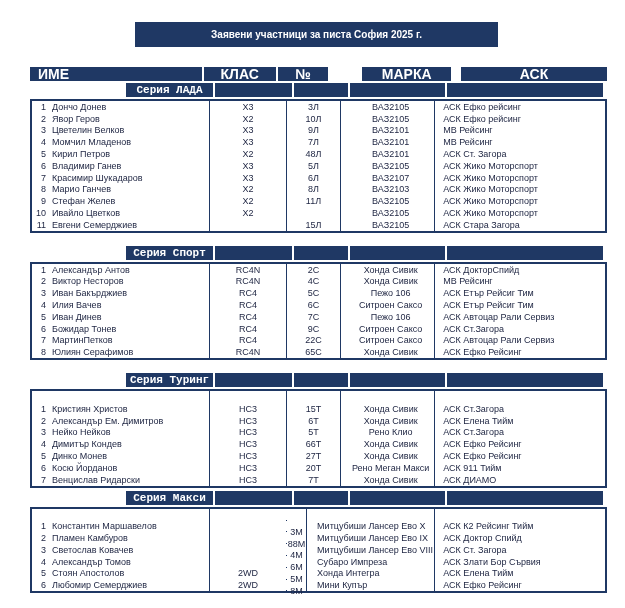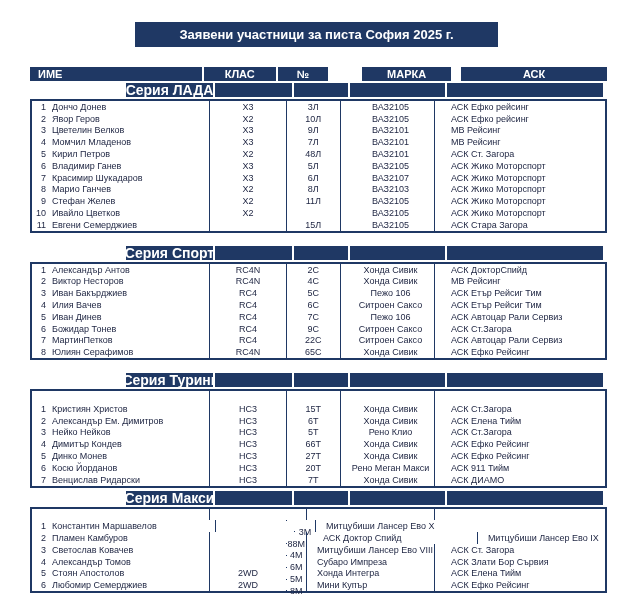--- a/index.html
+++ b/index.html
@@ -6,61 +6,62 @@
     --navy:#1f3864;
     --text:#1c2340;
     --bg:#ffffff;
     --header-text:#ffffff;
   }
   *{box-sizing:border-box;margin:0;padding:0;}
   html,body{width:625px;height:608px;background:var(--bg);
     font-family:"Liberation Sans",sans-serif;color:var(--text);overflow:hidden;}
   .title-bar{
     margin:22px 0 0 135px;width:363px;height:25px;background:var(--navy);
-    color:var(--header-text);font-weight:bold;font-size:13px;
+    color:var(--header-text);font-weight:bold;font-size:10px;
     display:flex;align-items:center;justify-content:center;white-space:nowrap;
   }
   #table-area{margin:20px 0 0 30px;width:577px;}
   .section + .section{margin-top:13px;}
   .section[data-name="section-maxi"]{margin-top:3px;}
 
   
   .head-row{display:flex;height:14px;margin-bottom:2px;}
   .head-cell{
-    background:var(--navy);color:var(--header-text);font-weight:bold;font-size:11px;
+    background:var(--navy);color:var(--header-text);font-weight:bold;font-size:14px;
     display:flex;align-items:center;justify-content:center;white-space:nowrap;
   }
   .head-cell.h-name{width:183px;justify-content:flex-start;padding-left:8px;}
   .head-cell.h-class{width:79px;border-left:2px solid var(--bg);}
   .head-cell.h-no{width:56px;border-left:2px solid var(--bg);}
   .head-cell.h-brand{width:97px;border-left:2px solid var(--bg);margin-left:32px;}
   .head-cell.h-club{width:158px;border-left:2px solid var(--bg);margin-left:8px;}
 
   
   .series-row{display:flex;height:14px;margin-bottom:2px;}
   .sr-spacer{width:96px;}
   .sr-label{
     width:87px;background:var(--navy);color:var(--header-text);
-    font-weight:bold;font-size:14px;display:flex;align-items:center;justify-content:center;
+    font-weight:bold;font-size:11px;display:flex;align-items:center;justify-content:center;
     white-space:nowrap;
+    font-family:Liberation Mono, monospace;
   }
   .sr-cell{background:var(--navy);border-left:2px solid var(--bg);}
   .sr-class{width:79px;} .sr-no{width:56px;} .sr-brand{width:97px;} .sr-club{width:158px;}
 
   
   .body{border:2px solid var(--navy);}
   .row{display:flex;height:11.8px;font-size:9px;}
   .cell{display:flex;align-items:center;justify-content:center;white-space:nowrap;overflow:visible;}
   .c-name{width:183px;justify-content:flex-start;}
   .c-name .num{display:inline-block;width:14px;text-align:right;flex:0 0 14px;}
   .c-name .pname{margin-left:6px;}
   .c-class{width:79px;border-left:1.5px solid var(--navy);}
   .c-num{width:56px;border-left:1.5px solid var(--navy);}
   .c-brand{width:97px;border-left:1.5px solid var(--navy);padding-left:6px;}
-  .c-club{width:176px;border-left:1.5px solid var(--navy);justify-content:flex-start;padding-left:16px;}
+  .c-club{width:176px;border-left:1.5px solid var(--navy);justify-content:flex-start;padding-left:8px;}
   
   .section[data-name="section-maxi"] .c-num{width:21px;margin-top:11px;}
   .section[data-name="section-maxi"] .c-brand{width:132px;justify-content:flex-start;padding-left:10px;}
 </style>
 </head>
 <body data-name="page">
 
 <div class="title-bar" data-name="document-title">Заявени участници за писта София 2025 г.</div>
 
 <div id="table-area" data-name="participants-table">
@@ -398,30 +399,31 @@
           <div class="cell c-club" data-name="club-cell"></div>
         </div>
         <div class="row" data-name="table-row">
           <div class="cell c-name" data-name="name-cell">
             <span class="num" data-name="row-number">1</span>
             <span class="pname" data-name="participant-name">Константин Маршавелов</span>
           </div>
           <div class="cell c-class" data-name="class-cell"></div>
           <div class="cell c-num" data-name="start-number-cell">3М</div>
           <div class="cell c-brand" data-name="car-brand-cell">Митцубиши Лансер Ево X</div>
+          <div class="cell c-club" data-name="club-cell">АСК К2 Рейсинг Тийм</div>
         </div>
         <div class="row" data-name="table-row">
           <div class="cell c-name" data-name="name-cell">
             <span class="num" data-name="row-number">2</span>
             <span class="pname" data-name="participant-name">Пламен Камбуров</span>
           </div>
           <div class="cell c-class" data-name="class-cell"></div>
           <div class="cell c-num" data-name="start-number-cell">88М</div>
+          <div class="cell c-brand" data-name="car-brand-cell">Митцубиши Лансер Ево IX</div>
           <div class="cell c-club" data-name="club-cell">АСК Доктор Спийд</div>
-          <div class="cell c-brand" data-name="car-brand-cell">Митцубиши Лансер Ево IX</div>
         </div>
         <div class="row" data-name="table-row">
           <div class="cell c-name" data-name="name-cell">
             <span class="num" data-name="row-number">3</span>
             <span class="pname" data-name="participant-name">Светослав Ковачев</span>
           </div>
           <div class="cell c-class" data-name="class-cell"></div>
           <div class="cell c-num" data-name="start-number-cell">4М</div>
           <div class="cell c-brand" data-name="car-brand-cell">Митцубиши Лансер Ево VIII</div>
           <div class="cell c-club" data-name="club-cell">АСК Ст. Загора</div>

